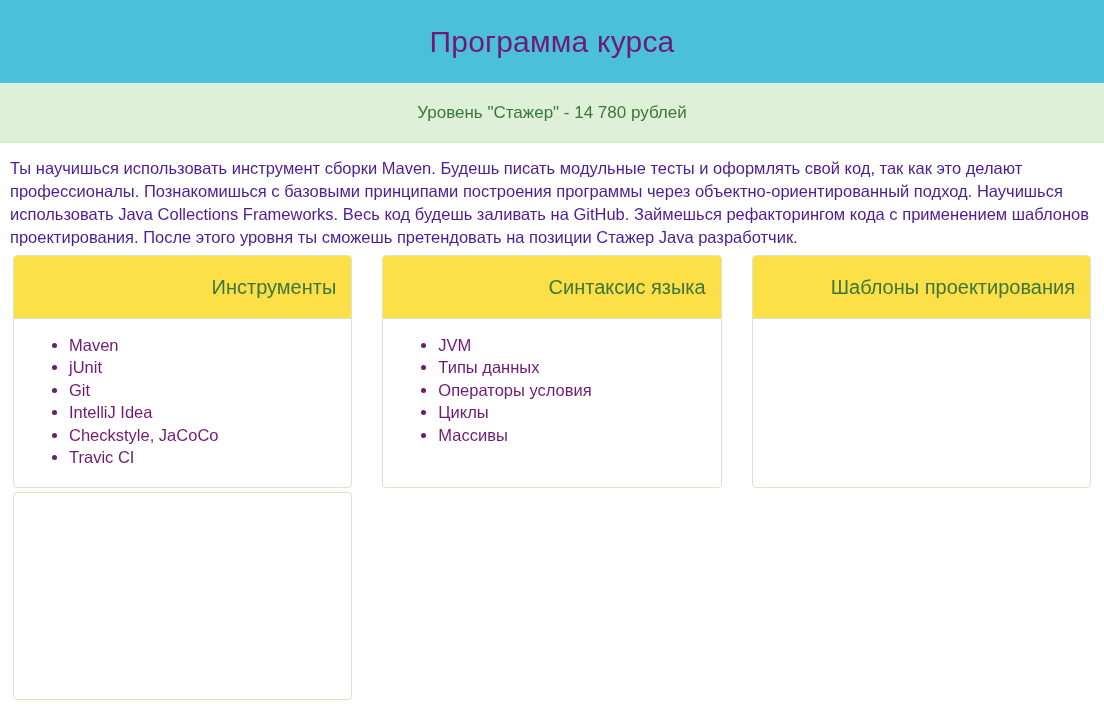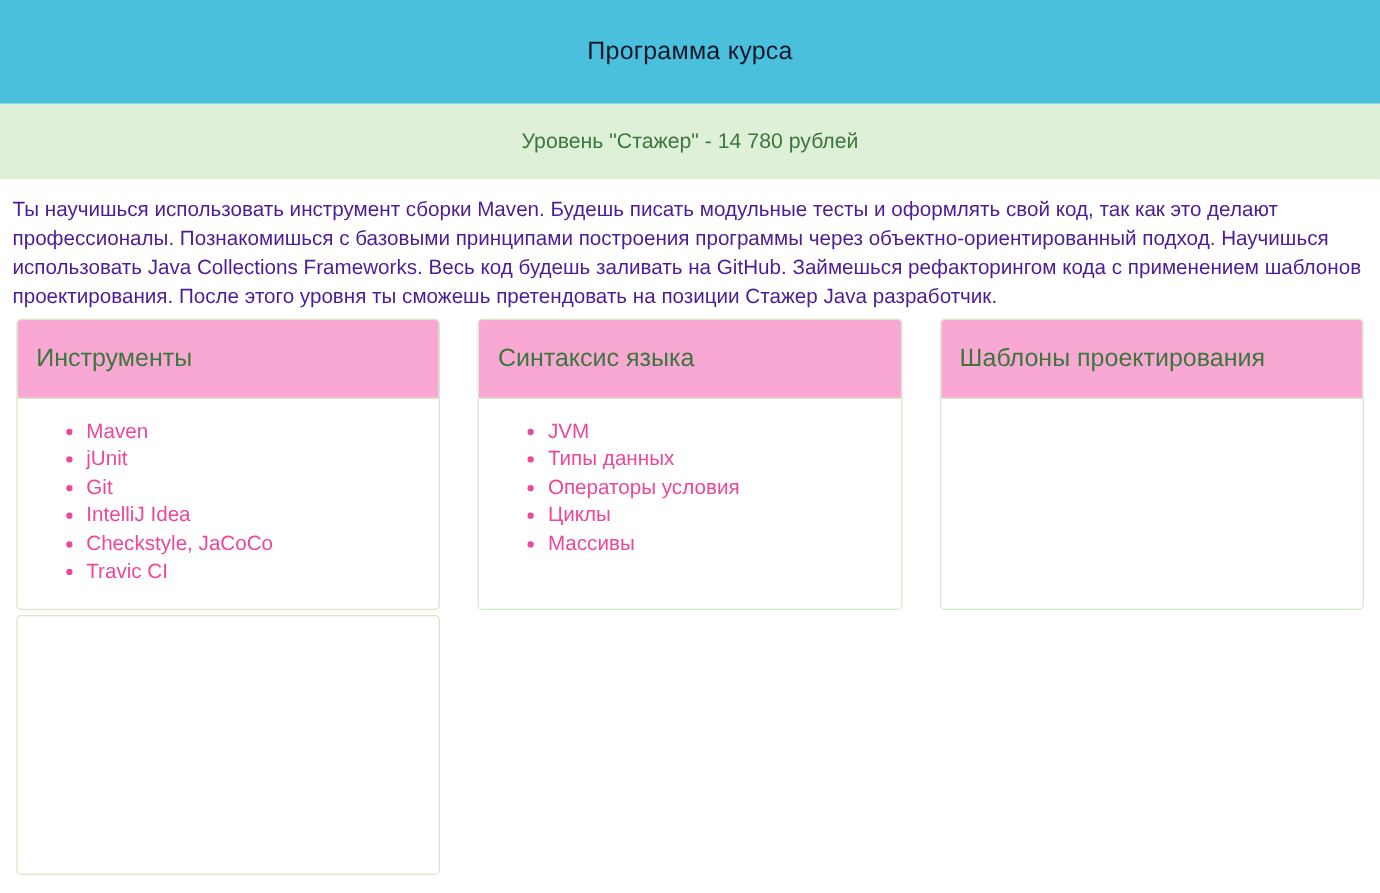--- a/index.html
+++ b/index.html
@@ -16,23 +16,23 @@
   
   .hero {
     height: 83px;
     background: #4ac0dd;
     display: flex;
     align-items: center;
     justify-content: center;
   }
   .hero h1 {
     margin: 0;
-    font-size: 20px;
+    font-size: 30px;
     font-weight: 400;
-    color: #0f172a;
+    color: #701a75;
     letter-spacing: 0.2px;
   }
 
   
   .level-bar {
     height: 60px;
     background: #dff0d8;
     border-bottom: 1px solid #d6e9c6;
     display: flex;
     align-items: center;
@@ -63,36 +63,37 @@
   }
   .card {
     background: #ffffff;
     border: 1px solid #d6e9c6;
     border-radius: 4px;
     display: flex;
     flex-direction: column;
     overflow: hidden;
   }
   .card-heading {
-    background: #f9a8d4;
+    background: #fde047;
     border-bottom: 1px solid #d6e9c6;
     color: #3c763d;
     font-size: 20px;
     line-height: 24px;
     padding: 19px 15px;
+    text-align: right;
   }
   .card-body {
     flex: 1;
     padding: 15px 15px 10px 15px;
   }
   .card-body ul {
     margin: 0;
     padding: 0 0 0 40px;
     list-style: disc;
-    color: #ec4899;
+    color: #701a75;
     font-size: 16.5px;
     line-height: 22.4px;
   }
 </style>
 </head>
 <body>
 
 <header class="hero">
   <h1>Программа курса</h1>
 </header>

